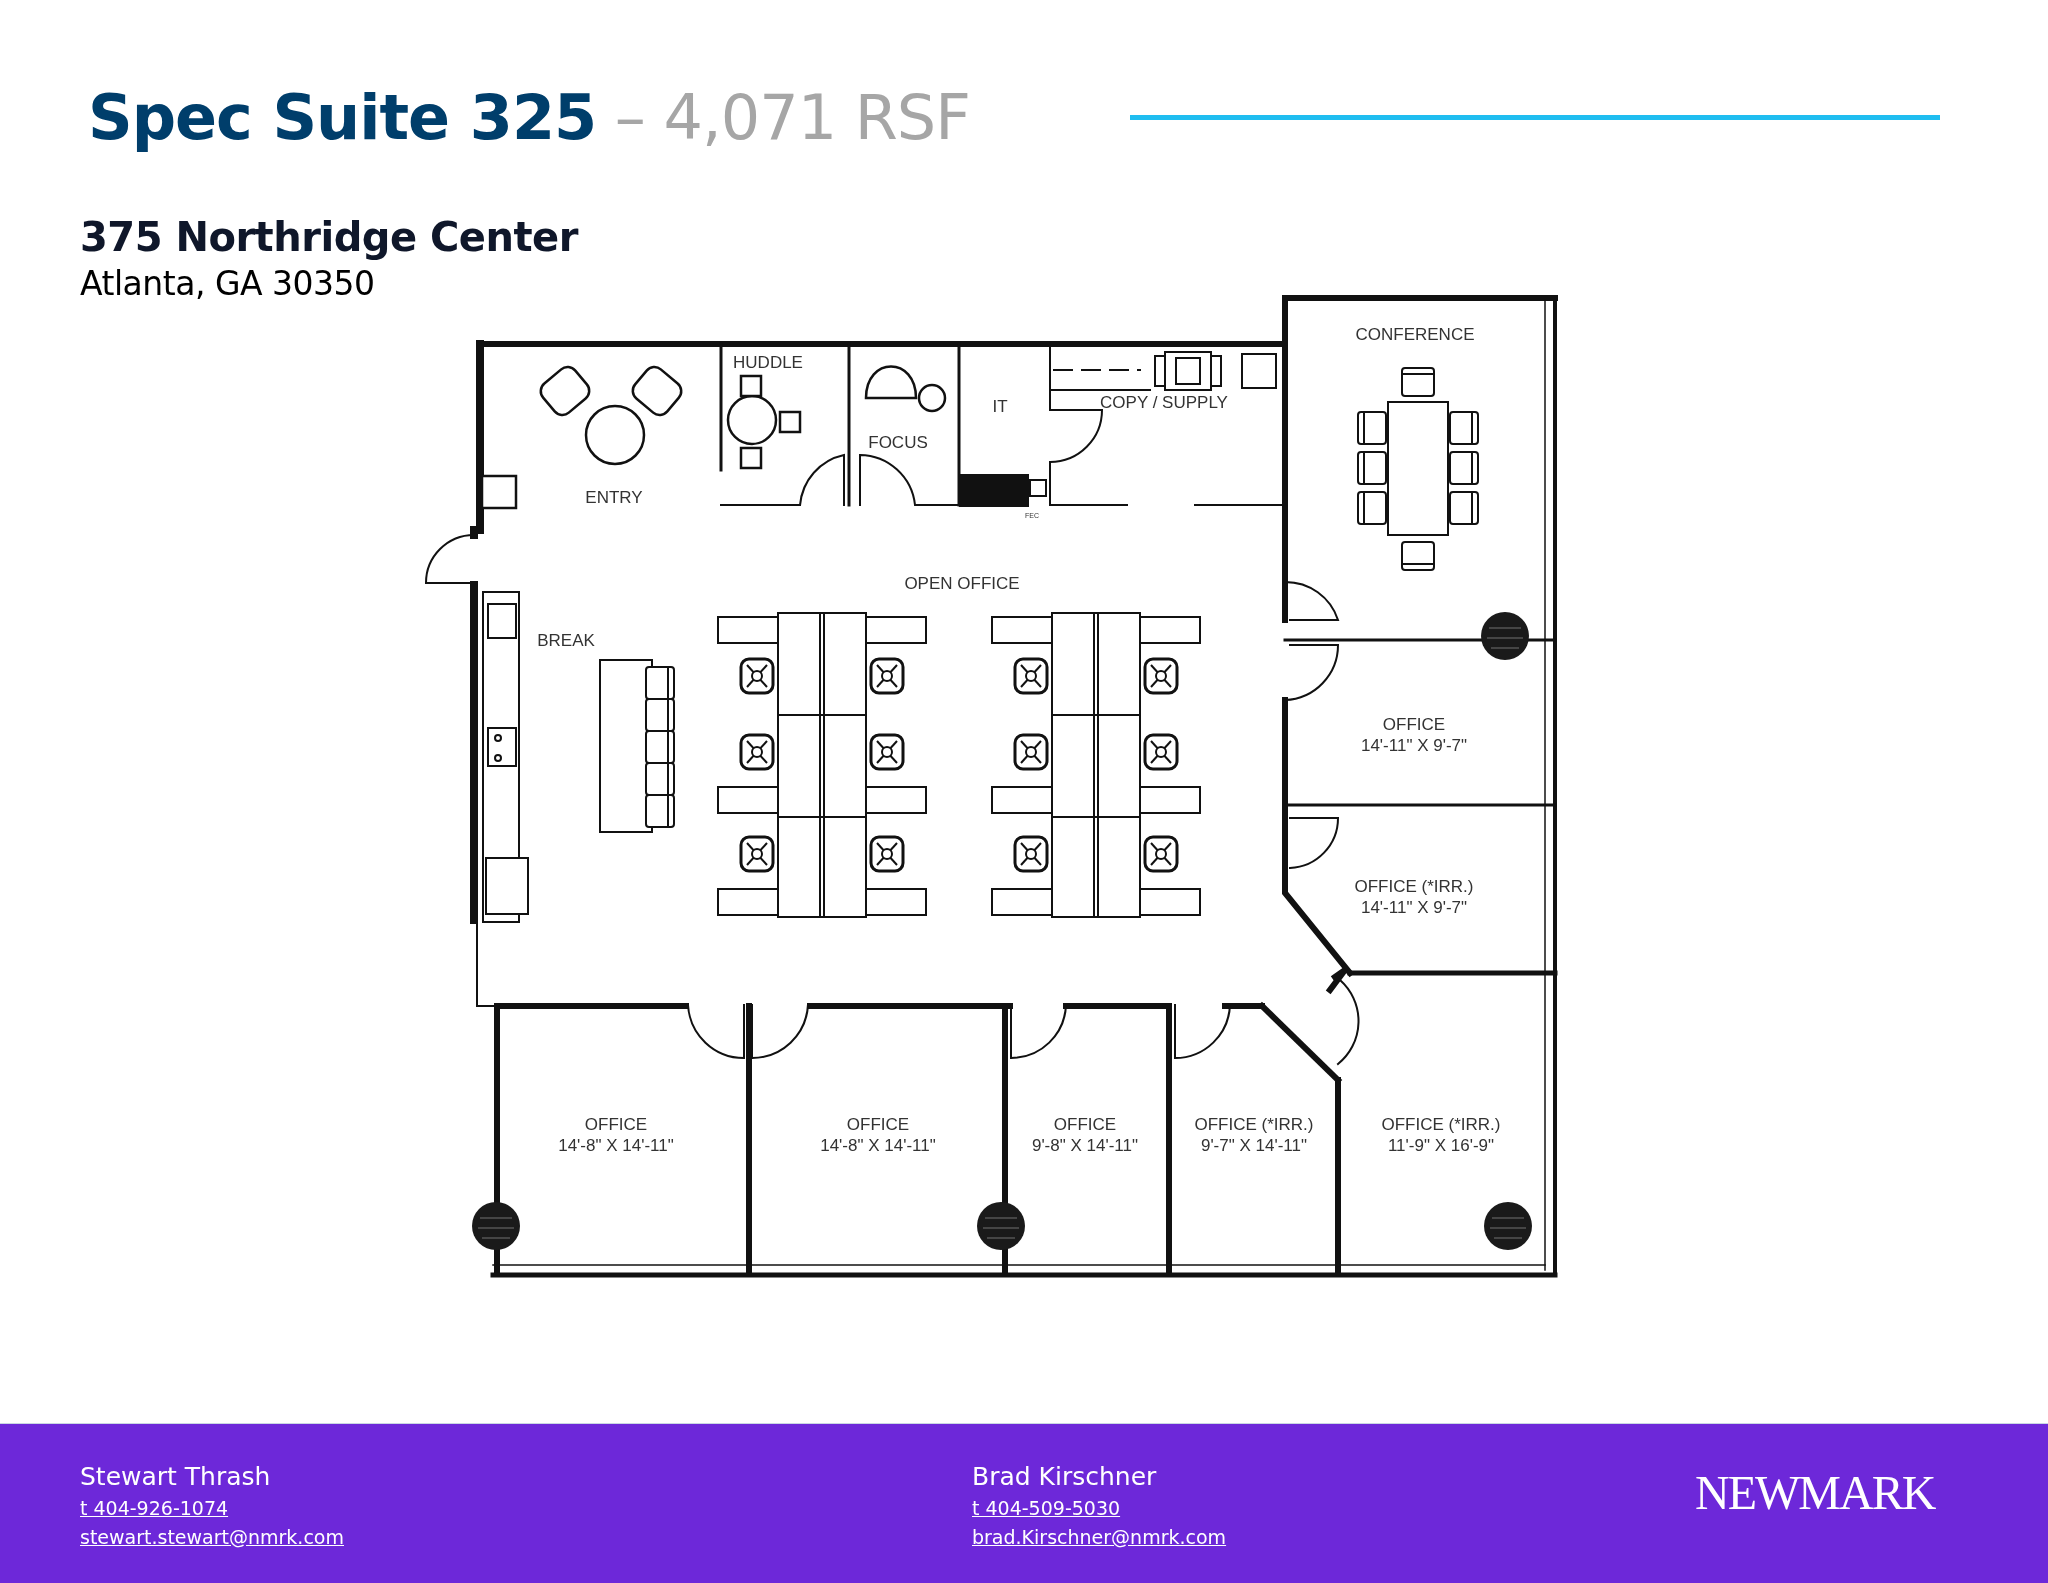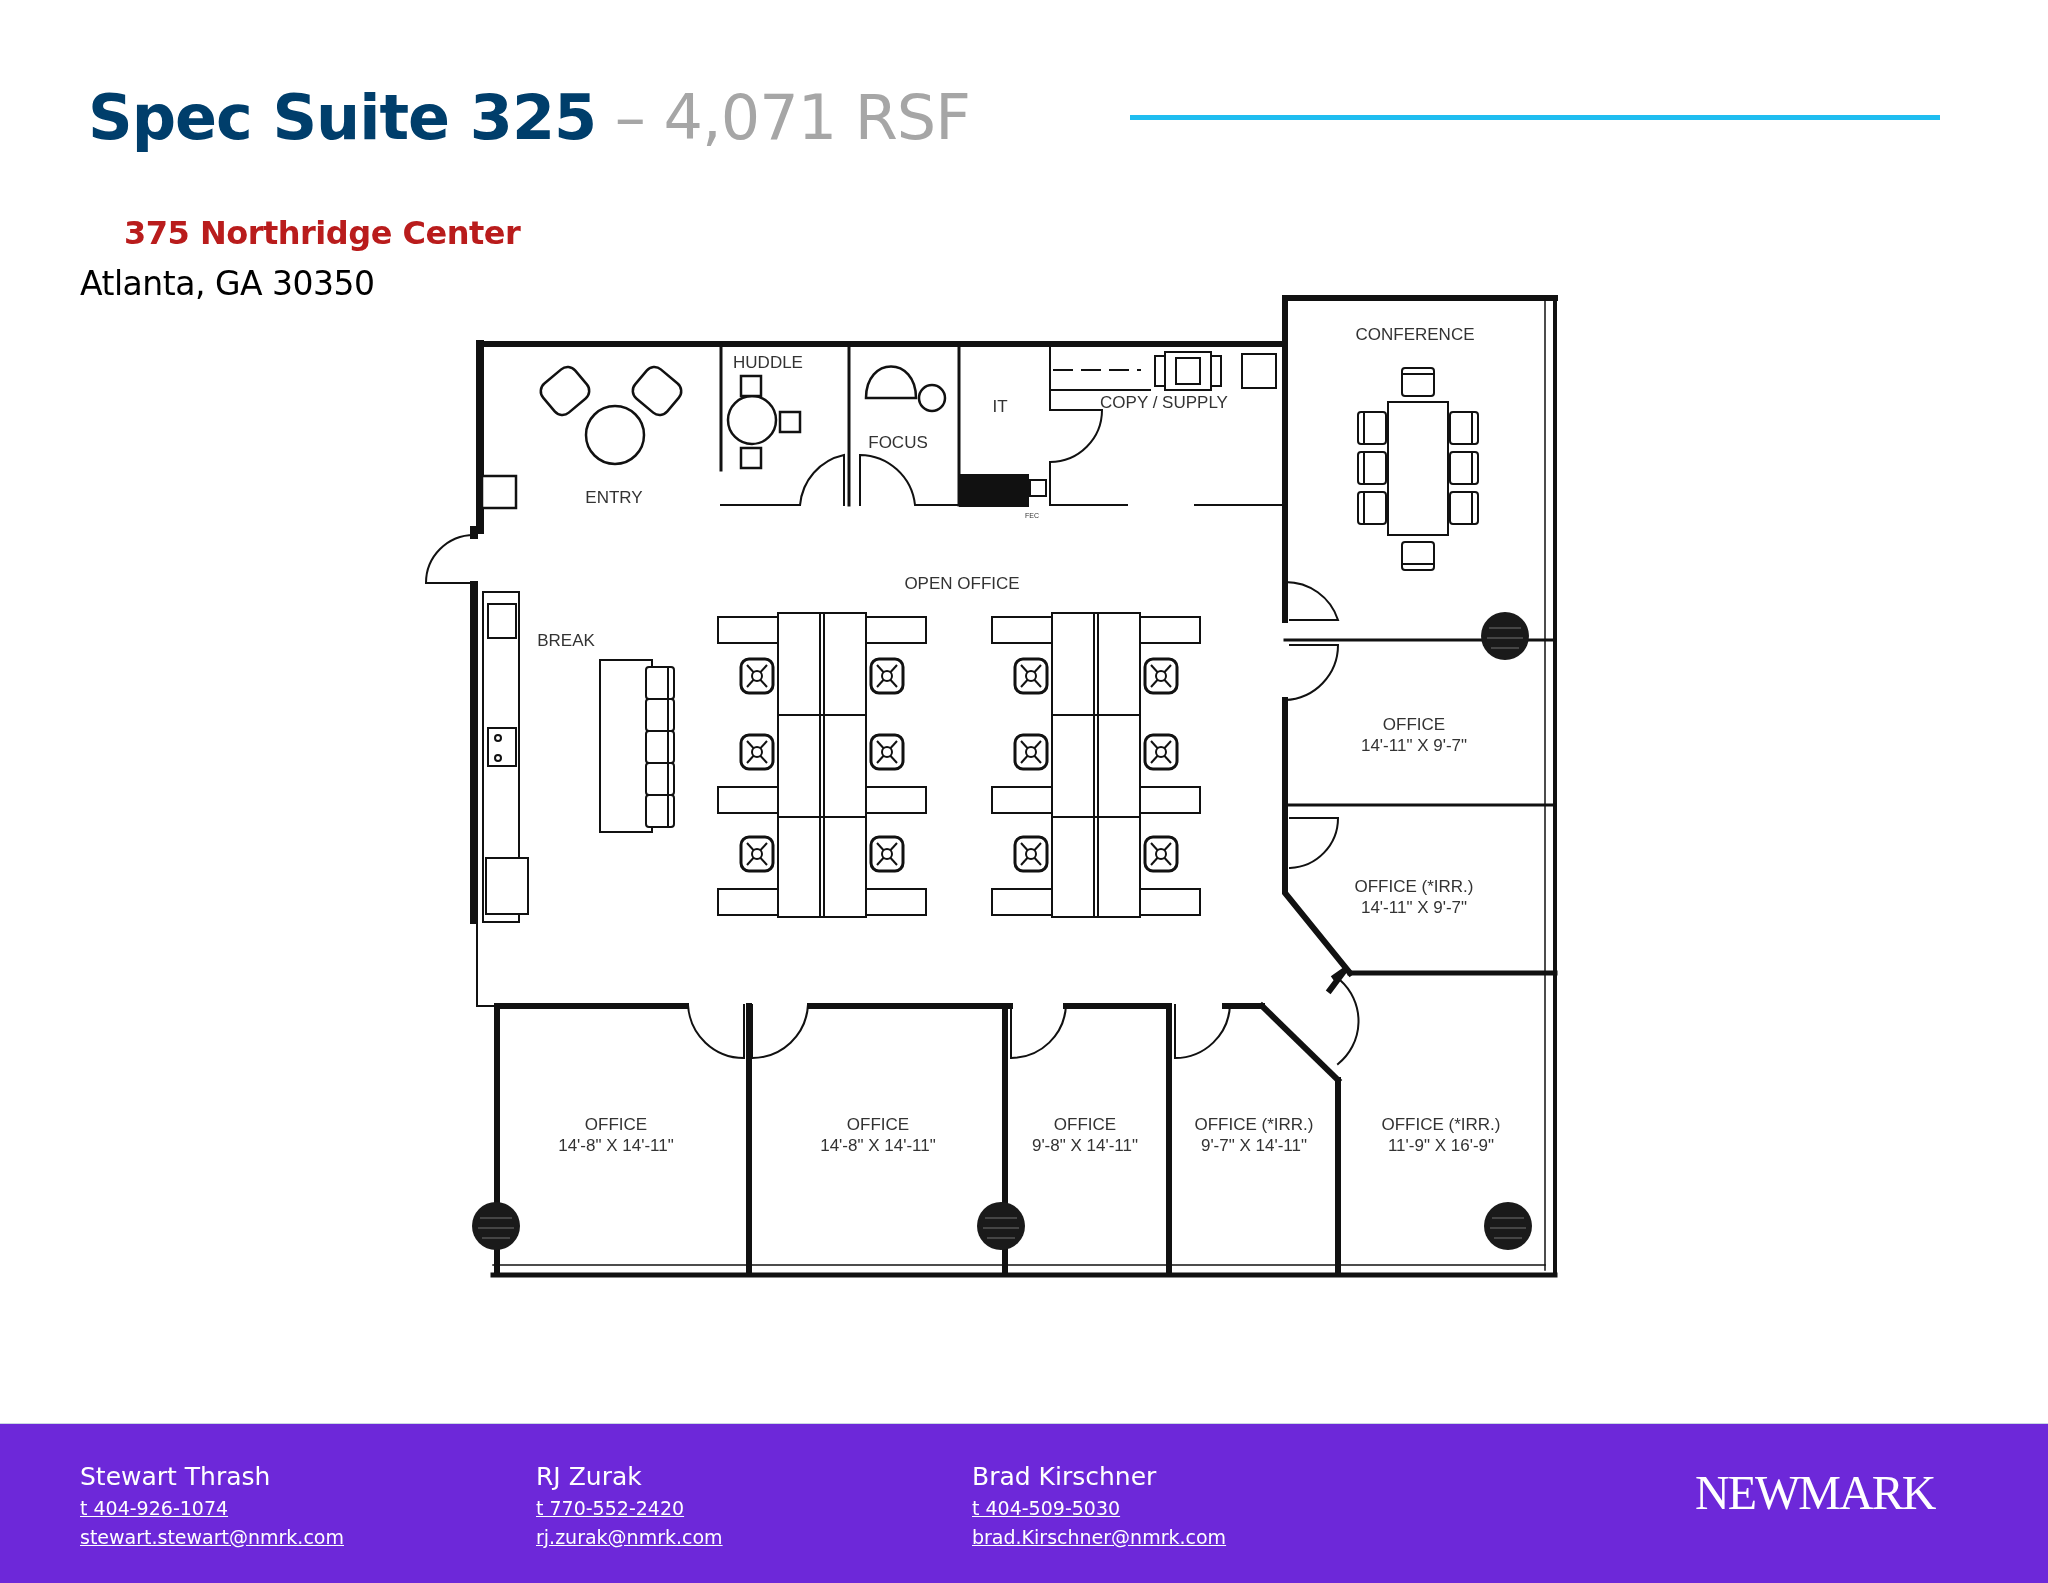--- a/index.html
+++ b/index.html
@@ -1,21 +1,21 @@
 <!DOCTYPE html>
 <html><head>
 <meta charset="utf-8">
 <style>
   html, body { margin: 0; padding: 0; background: #ffffff; }
   body { width: 2048px; height: 1583px; position: relative; overflow: hidden; font-family: "Liberation Sans", sans-serif; }
   .title { position: absolute; left: 88px; top: 78px; font-family: "DejaVu Sans", sans-serif; font-size: 62px; line-height: 80px; white-space: nowrap; letter-spacing: -1px; }
   .title .suite { color: #003e6b; font-weight: bold; }
   .title .dash, .title .rsf { color: #a6a6a6; }
   .accent-rule { position: absolute; left: 1130px; top: 115px; width: 810px; height: 5px; background: #1fbdf0; }
-  .addr1 { position: absolute; left: 80px; top: 214px; font-family: "DejaVu Sans", sans-serif; font-weight: bold; font-size: 32px; color: #b91c1c; letter-spacing: -0.5px; margin-left: 44px; }
+  .addr1 { position: absolute; left: 80px; top: 214px; font-family: "DejaVu Sans", sans-serif; font-weight: bold; font-size: 40px; color: #0f172a; letter-spacing: -0.5px; }
   .addr2 { position: absolute; left: 80px; top: 264px; font-family: "DejaVu Sans", sans-serif; font-size: 33px; color: #000000; letter-spacing: -0.5px; }
   .plan { position: absolute; left: 0; top: 0; width: 2048px; height: 1420px; }
   .plan text { font-family: "Liberation Sans", sans-serif; fill: #333; font-size: 17px; text-anchor: middle; }
   .footer { position: absolute; left: 0; top: 1423px; width: 2048px; height: 160px; background: #6d28d9; border-top: 1px solid #c9d6e3; }
   .contact { position: absolute; top: 36px; color: #ffffff; font-family: "DejaVu Sans", sans-serif; }
   .contact .name { font-size: 25px; line-height: 34px; }
   .contact .line { font-size: 19px; line-height: 29px; text-decoration: underline; }
   .logo { position: absolute; left: 1695px; top: 41px; color: #ffffff; font-family: Liberation Serif, serif; font-size: 48px; letter-spacing: -2px; font-weight: 500; }
 </style>
 </head>
@@ -218,24 +218,19 @@
   <text x="1441" y="1130">OFFICE (*IRR.)</text>
   <text x="1441" y="1151">11'-9" X 16'-9"</text>
 </svg>
 
 <div class="footer">
   <div class="contact" style="left:80px">
     <div class="name">Stewart Thrash</div>
     <div class="line">t 404-926-1074</div>
     <div class="line">stewart.stewart@nmrk.com</div>
   </div>
-  <div class="contact" style="left:536px">
-    <div class="name">RJ Zurak</div>
-    <div class="line">t 770-552-2420</div>
-    <div class="line">rj.zurak@nmrk.com</div>
-  </div>
   <div class="contact" style="left:972px">
     <div class="name">Brad Kirschner</div>
     <div class="line">t 404-509-5030</div>
     <div class="line">brad.Kirschner@nmrk.com</div>
   </div>
   <div class="logo">NEWMARK</div>
 </div>
 
 </body></html>

